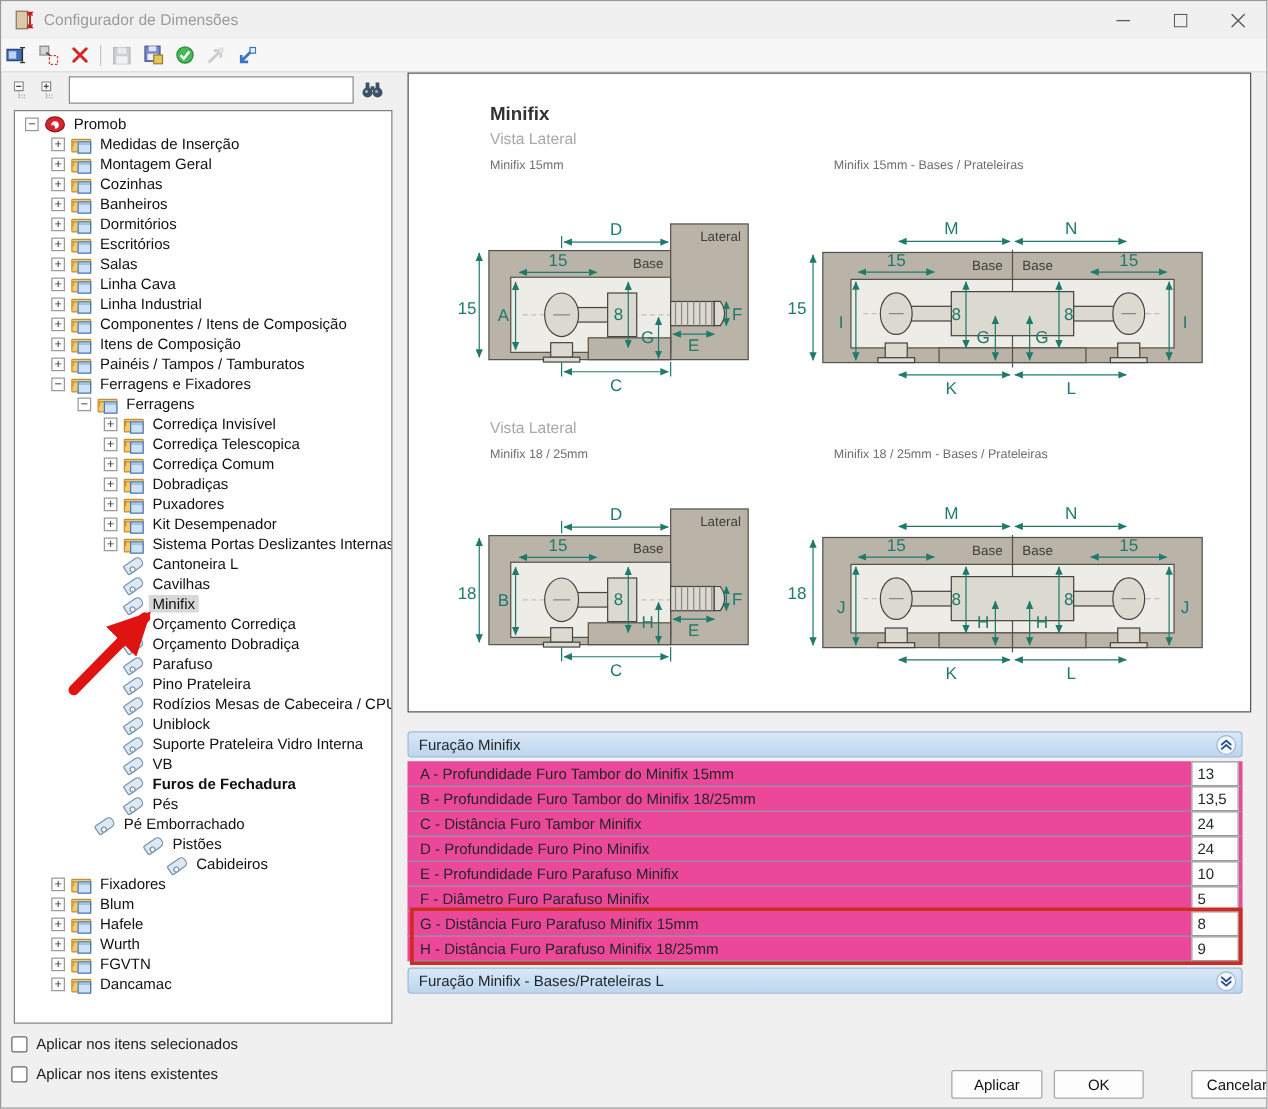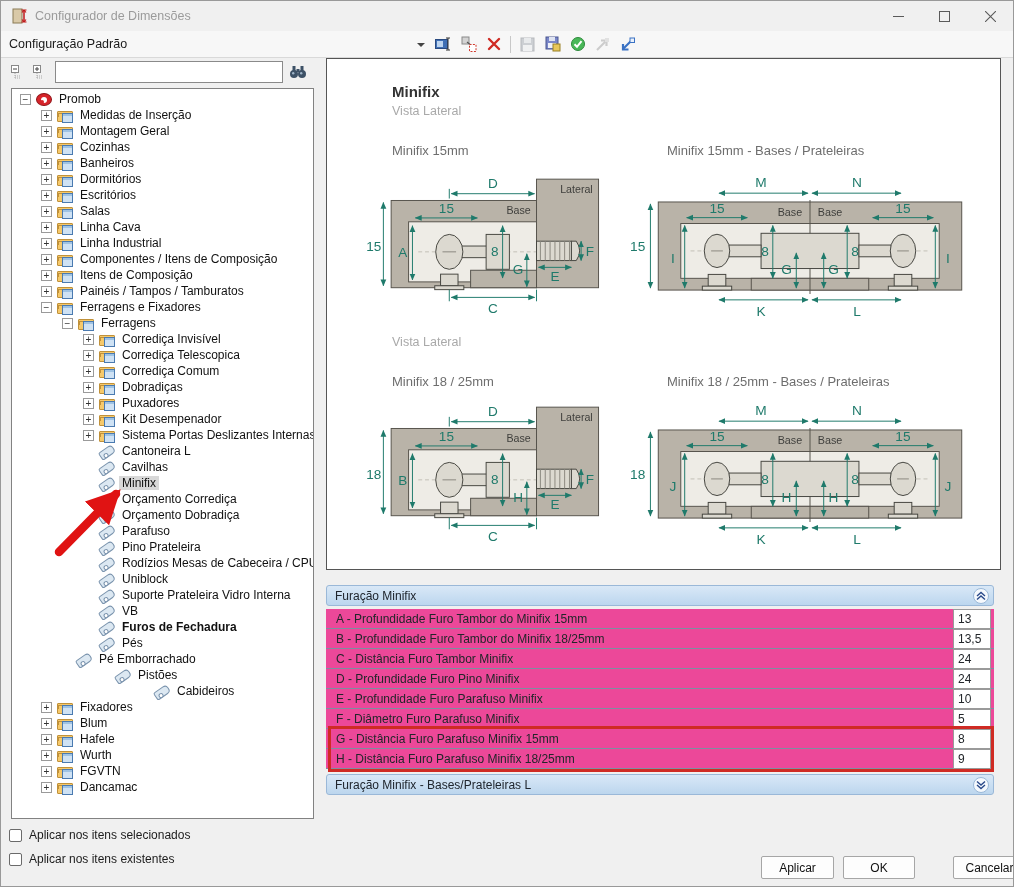--- a/index.html
+++ b/index.html
@@ -48,21 +48,21 @@
 
   
   .checkrow{position:absolute;left:8px;display:flex;align-items:center;font-size:12px;color:#1c1c1c;}
   .cbox{width:13px;height:13px;border:1px solid #6a6a6a;border-radius:2px;background:#fff;margin-right:7px;}
 
   
   #diagpanel{position:absolute;left:325px;top:57px;width:675px;height:512px;background:#fff;border:1px solid #555;}
   .dp-abs{position:absolute;}
   #dg-title{left:65px;top:24px;font-size:15px;font-weight:bold;color:#333;}
   .dg-sub{font-size:12.5px;color:#a9a9a9;}
-  .dg-lbl{font-size:13px;color:#6e6e6e;margin-top:16px;}
+  .dg-lbl{font-size:10px;color:#6e6e6e;}
 
   .panel{fill:#b9b3a8;stroke:#55524b;stroke-width:1;}
   .cavity{fill:#eeece6;stroke:#55524b;stroke-width:1;}
   .part{fill:#dcd9d0;stroke:#45453f;stroke-width:1;}
   .hatch{stroke:#8a877e;stroke-width:1;fill:none;}
   .cl{stroke:#c2bfb6;stroke-width:1;stroke-dasharray:4 3;fill:none;}
   .dim{stroke:#1f7a6b;stroke-width:1;fill:none;}
   .arr{marker-start:url(#ahs);marker-end:url(#ahe);}
   .dimtxt{fill:#1f7a6b;font-size:14px;}
   .ptxt{fill:#3f3f3c;font-size:11px;}
@@ -107,24 +107,20 @@
         </div>
       <div class="wbtn">
           <svg width="11" height="11">
             <path d="M0,0 L11,11 M11,0 L0,11" stroke="#5a5a5a" stroke-width="1.1"></path>
           </svg>
         </div>
     </div>
   </div>
 
   <div id="toolbar">
-    <div id="combo">
-      <span id="combo-text">Configuração Padrão</span>
-      <span id="combo-arrow"></span>
-    </div>
     <div class="tb-btn">
       <svg width="17" height="14">
           <rect x="0.5" y="2.5" width="12" height="9" fill="#3f6fb5" stroke="#2a4a80"></rect>
           <rect x="2" y="4" width="6" height="6" fill="#bcd4f0"></rect>
           <path d="M13,1 v12 M11,1 h4 M11,13 h4" stroke="#333" fill="none"></path>
         </svg>
     </div>
     <div class="tb-btn">
       <svg width="16" height="16">
           <rect x="1" y="1" width="7" height="7" fill="#d3d3d3" stroke="#8a8a8a"></rect>
@@ -385,21 +381,21 @@
         <div class="tree-item" style="padding-left: 48px;">
           <span class="expander hidden"></span>
           <span class="ic ic-tag"></span>
           <span class="tlbl">Pé Emborrachado</span>
         </div>
         <div class="tree-item" style="padding-left: 71px; margin-left: 16px;">
           <span class="expander hidden"></span>
           <span class="ic ic-tag"></span>
           <span class="tlbl">Pistões</span>
         </div>
-        <div class="tree-item" style="padding-left: 106px; margin-left: 20px;">
+        <div class="tree-item" style="padding-left: 106px;">
           <span class="expander hidden"></span>
           <span class="ic ic-tag"></span>
           <span class="tlbl">Cabideiros</span>
         </div>
         <div class="tree-item" style="padding-left: 29px;">
           <span class="expander">+</span>
           <span class="ic ic-folder"></span>
           <span class="tlbl">Fixadores</span>
         </div>
         <div class="tree-item" style="padding-left: 29px;">

